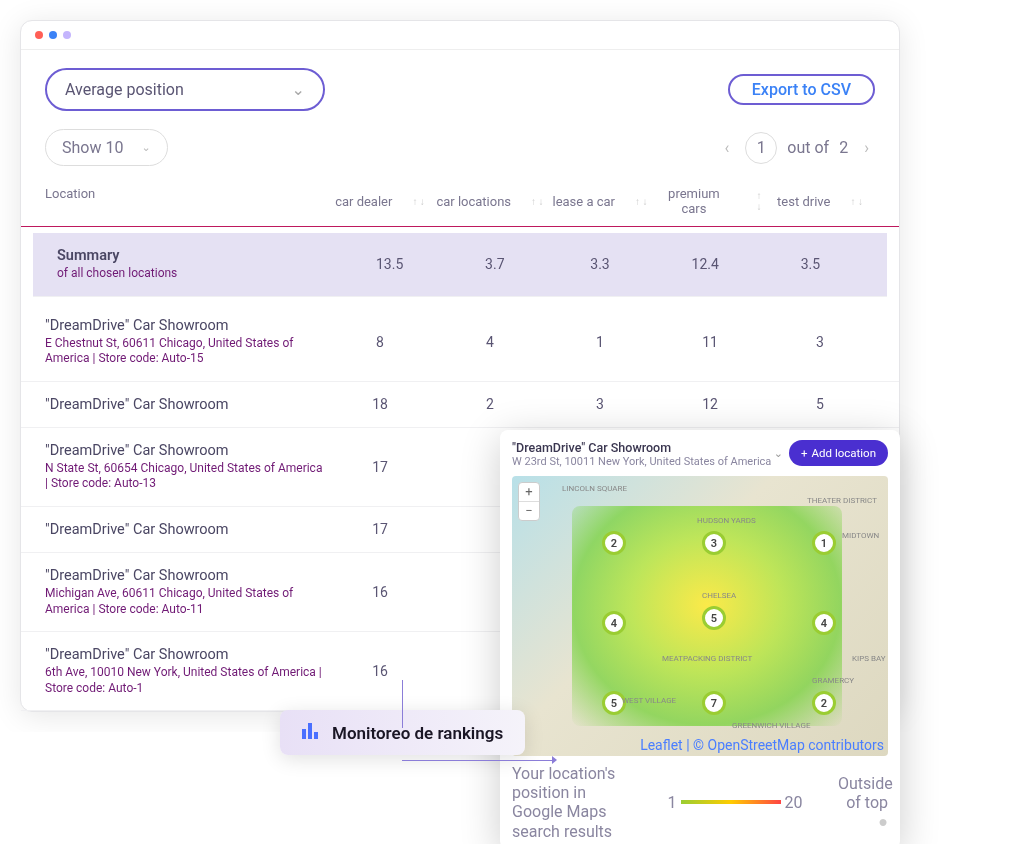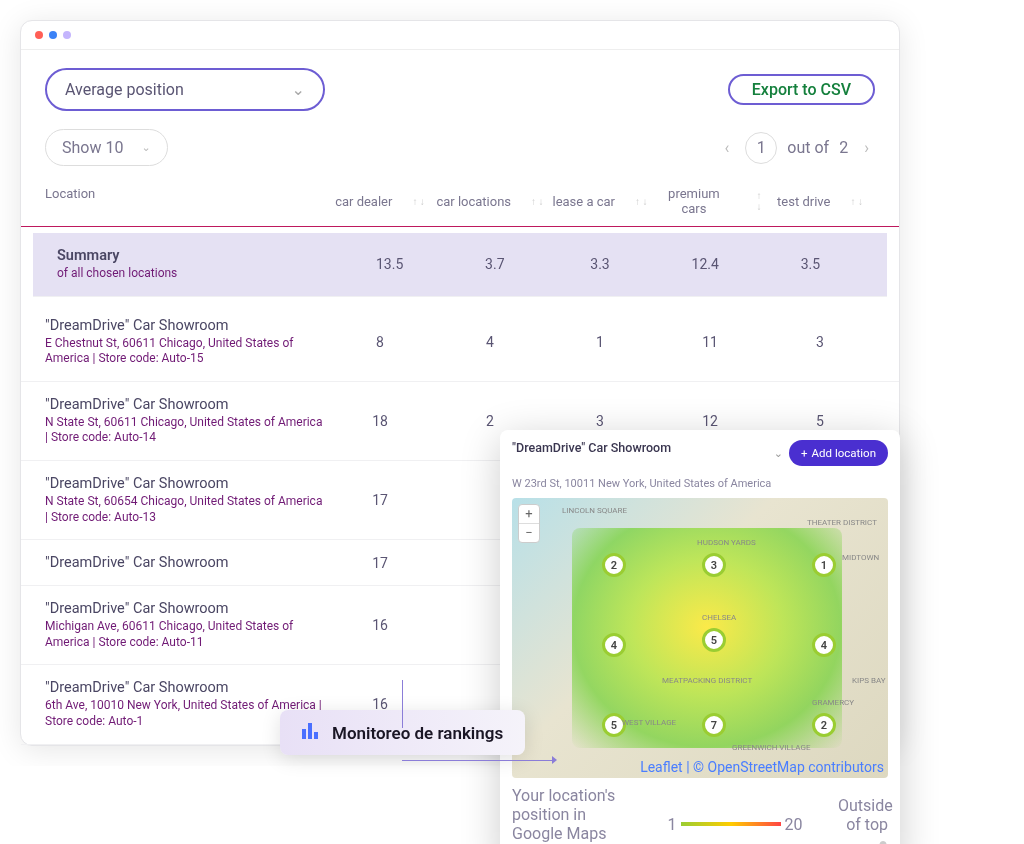--- a/index.html
+++ b/index.html
@@ -5,40 +5,40 @@
 *{box-sizing:border-box;}
 body{margin:0;font-family:-apple-system,BlinkMacSystemFont,'Segoe UI',Roboto,sans-serif;background:#fff;padding:20px;}
 .window{width:880px;background:#fff;border:1px solid #e5e5e8;border-radius:12px;box-shadow:0 4px 30px rgba(0,0,0,0.1);position:relative;}
 .titlebar{display:flex;align-items:center;gap:6px;padding:10px 14px;border-bottom:1px solid #eee;}
 .dot{width:8px;height:8px;border-radius:50%;}
 .dot.r{background:#ff5f56;}
 .dot.b{background:#3b82f6;}
 .dot.p{background:#c4b5fd;}
 .toolbar{display:flex;justify-content:space-between;align-items:center;padding:18px 24px;}
 .select-filter{border:2px solid #6d5dd3;border-radius:22px;padding:10px 18px;width:280px;display:flex;justify-content:space-between;align-items:center;color:#5a5573;cursor:pointer;}
-.export-btn{border:2px solid #6d5dd3;border-radius:22px;padding:4px 22px;color:#15803d;font-weight:500;cursor:pointer;background:#fff;}
+.export-btn{border:2px solid #6d5dd3;border-radius:22px;padding:4px 22px;color:#3b82f6;font-weight:500;cursor:pointer;background:#fff;}
 .pagerow{display:flex;justify-content:space-between;align-items:center;padding:0 24px 10px;}
 .show-sel{border:1px solid #ddd;border-radius:20px;padding:8px 16px;color:#7a768f;display:flex;align-items:center;gap:18px;}
 .pager{display:flex;align-items:center;gap:10px;color:#7a768f;}
 .pnum{border:1px solid #ddd;border-radius:50%;width:32px;height:32px;display:flex;align-items:center;justify-content:center;}
 .chev{color:#bbb;cursor:pointer;padding:0 6px;}
 .table{width:100%;}
 .thead{display:flex;padding:10px 24px;border-bottom:1px solid #be185d;color:#7a768f;font-size:13px;}
 .col-loc{flex:0 0 280px;}
 .col{flex:1;text-align:center;display:flex;align-items:center;justify-content:center;gap:20px;}
 .row{display:flex;padding:14px 24px;border-bottom:1px solid #f0f0f2;align-items:center;}
 .row.summary{background:#e5e1f3;border-radius:0;margin:6px 12px;}
 .loc-title{color:#4a4663;font-size:14.5px;}
 .loc-sub{color:#701a75;font-size:12px;margin-top:2px;line-height:1.3;}
 .val{flex:1;text-align:center;color:#5a5573;font-size:14px;}
 .summary .loc-title{font-weight:600;}
 .overlay-map{position:absolute;left:500px;top:430px;width:400px;background:#fff;border-radius:8px;box-shadow:0 8px 40px rgba(0,0,0,0.2);padding:10px 12px 8px;}
 .map-head{display:flex;justify-content:space-between;align-items:flex-start;margin-bottom:8px;}
 .map-title{font-size:12.5px;color:#3a3650;font-weight:500;}
-.map-sub{font-size:11px;color:#8a86a0;margin-top:22px;}
+.map-sub{font-size:11px;color:#8a86a0;}
 .add-btn{background:#4a2fd0;color:#fff;border-radius:16px;padding:6px 12px;font-size:11.5px;display:flex;align-items:center;gap:4px;cursor:pointer;}
 .map-canvas{width:100%;height:280px;background:linear-gradient(135deg,#b8e0e8 0%,#e8e4d0 40%,#ddd8c0 100%);position:relative;border-radius:4px;overflow:hidden;}
 .heatmap{position:absolute;left:60px;top:30px;width:270px;height:220px;background:radial-gradient(ellipse at 50% 45%, rgba(255,235,50,0.85) 0%, rgba(180,230,60,0.8) 40%, rgba(120,210,60,0.75) 70%, rgba(100,200,50,0) 100%);border-radius:8px;}
 .marker{position:absolute;width:24px;height:24px;border:3px solid #9acd32;background:#fff;border-radius:50%;display:flex;align-items:center;justify-content:center;font-size:11px;color:#444;font-weight:600;}
 .zoom-ctrl{position:absolute;left:6px;top:6px;background:#fff;border:1px solid #ccc;border-radius:4px;width:22px;font-size:13px;text-align:center;color:#666;}
 .zoom-ctrl div{border-bottom:1px solid #ddd;cursor:pointer;line-height:18px;}
 .map-labels{position:absolute;font-size:8px;color:#888;text-transform:uppercase;}
 .attrib{position:absolute;right:4px;bottom:3px;font-size:14px;color:#4a7eff;}
 .legend{display:flex;justify-content:space-between;align-items:center;margin-top:8px;font-size:16px;color:#8a86a0;}
 .leg-bar{width:100px;height:4px;background:linear-gradient(90deg,#9acd32,#ffcc00,#ff4444);margin:0 4px;display:inline-block;vertical-align:middle;}
@@ -126,21 +126,20 @@
           </div>
           <div class="val">8</div>
           <div class="val">4</div>
           <div class="val">1</div>
           <div class="val">11</div>
           <div class="val">3</div>
         </div>
         <div class="row">
           <div class="col-loc">
             <div class="loc-title">"DreamDrive" Car Showroom</div>
-            <div class="loc-sub">N State St, 60611 Chicago, United States of America | Store code: Auto-14</div>
           </div>
           <div class="val">18</div>
           <div class="val">2</div>
           <div class="val">3</div>
           <div class="val">12</div>
           <div class="val">5</div>
         </div>
         <div class="row">
           <div class="col-loc">
             <div class="loc-title">"DreamDrive" Car Showroom</div>

